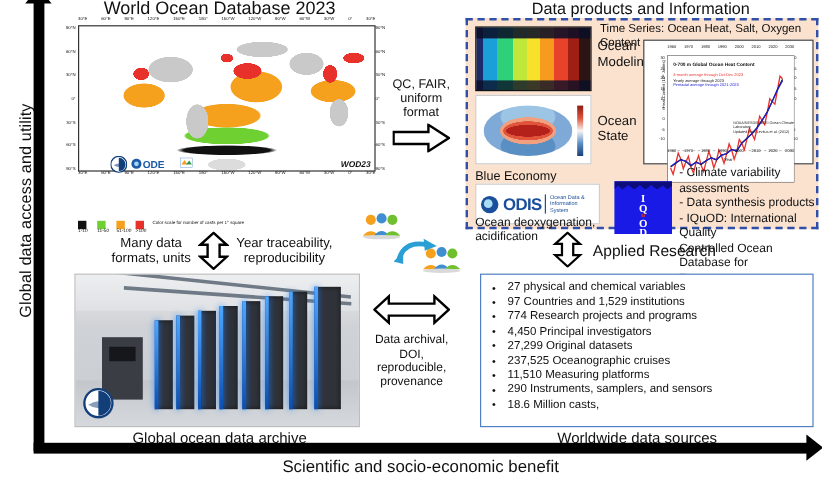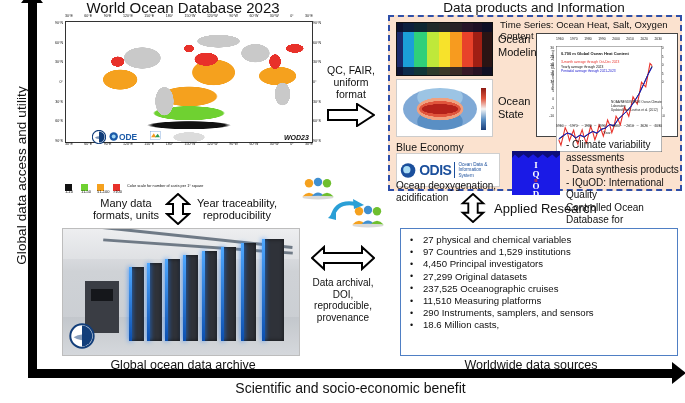--- a/index.html
+++ b/index.html
@@ -546,20 +546,21 @@
   <svg id="applied-arrow-ud" viewBox="0 0 26 32">
     <path d="M13 1 L24 11 L18 11 L18 21 L24 21 L13 31 L2 21 L8 21 L8 11 L2 11 Z" fill="#ffffff" stroke="#000" stroke-width="2"></path>
   </svg>
   <div id="applied-label">Applied Research</div>
 </div>
 
 <div id="sources-box">
   <ul>
       <li>27 physical and chemical variables</li>
       <li>97 Countries and 1,529 institutions</li>
+      <li>774 Research projects and programs</li>
       <li>4,450 Principal investigators</li>
       <li>27,299 Original datasets</li>
       <li>237,525 Oceanographic cruises</li>
       <li>11,510 Measuring platforms</li>
       <li>290 Instruments, samplers, and sensors</li>
       <li>18.6 Million casts,</li>
     </ul>
 </div>
 <div id="sources-caption">Worldwide data sources</div>
 

